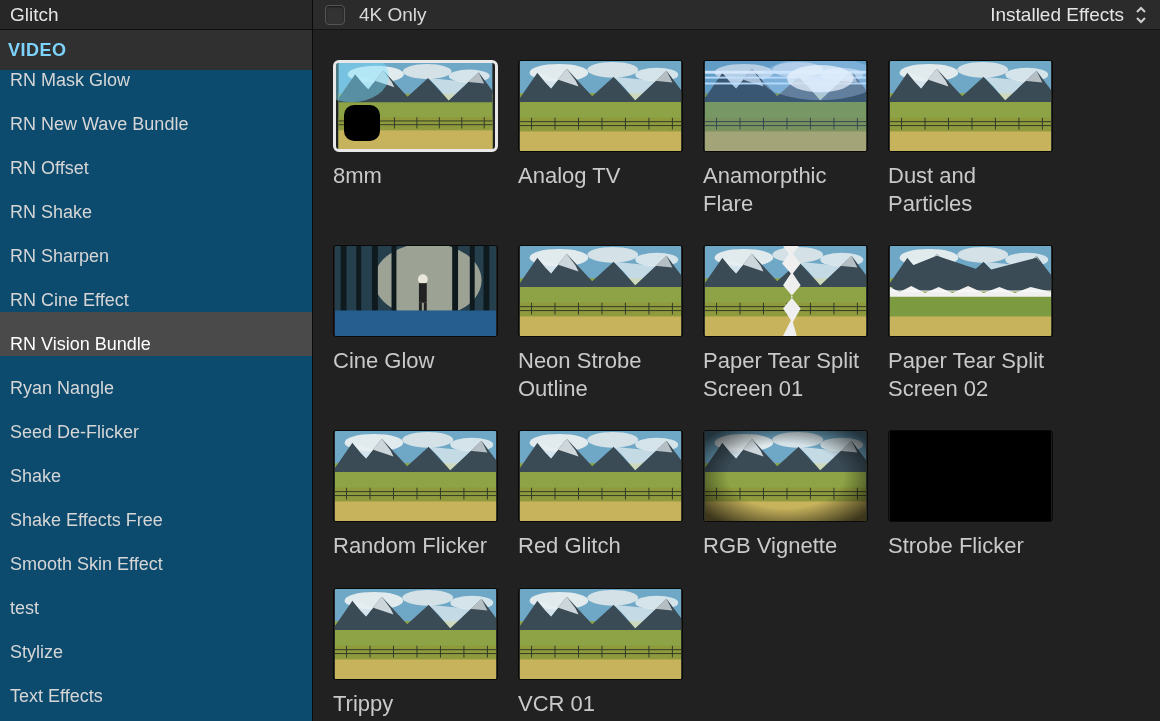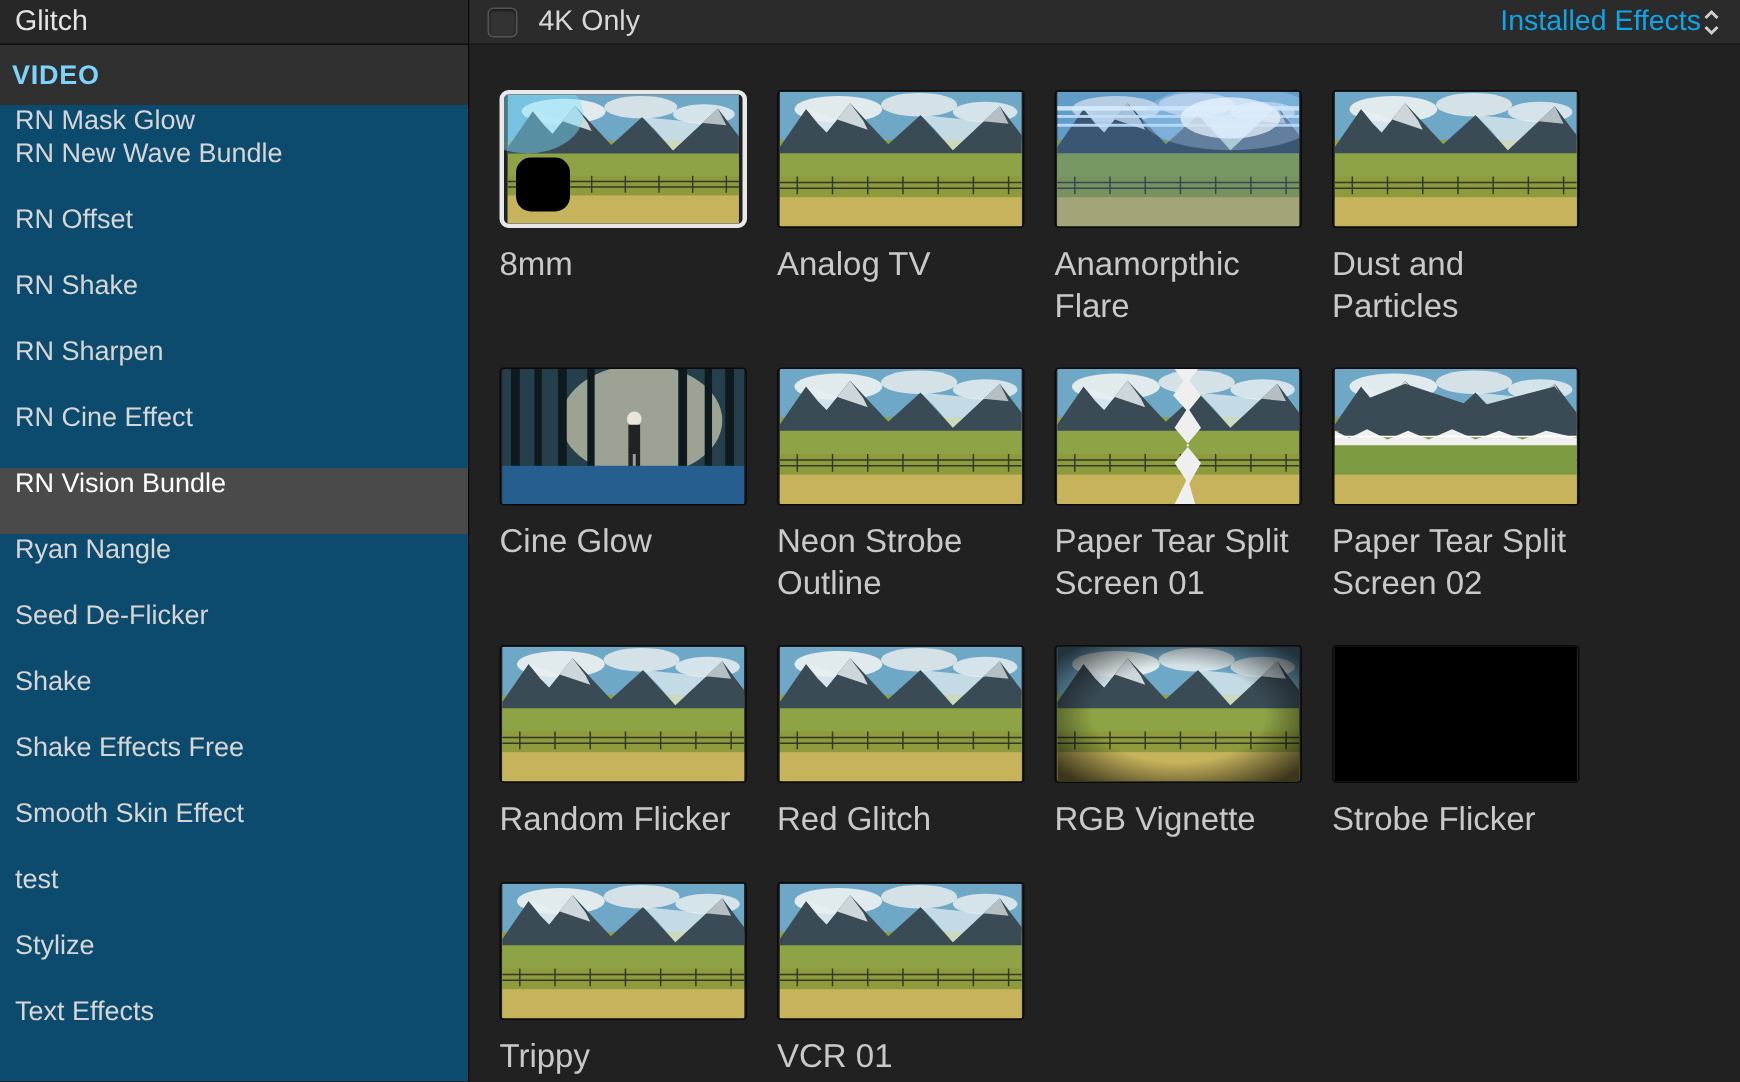--- a/index.html
+++ b/index.html
@@ -47,21 +47,21 @@
     background: #303030;
   }
   .category-list {
     flex: 1;
     overflow: hidden;
     background: #0c4a6e;
   }
   .category-item {
     height: 44px;
     display: flex;
-    align-items: flex-start;
+    align-items: flex-end;
     padding: 0 10px;
     color: #d6d6d6;
     font-size: 18px;
     cursor: default;
     border-bottom: 1px solid rgba(0,0,0,.0);
   }
   .category-item.partial {
     height: 22px;
     align-items: flex-start;
     padding-top: 0;
@@ -95,21 +95,22 @@
     box-shadow: inset 0 1px 2px rgba(0,0,0,.6);
   }
   .checkbox-label {
     color: #d8d8d8;
     font-size: 19px;
   }
   .spacer { flex: 1; }
   .dropdown {
     display: flex;
     align-items: center;
-    color: #0ea5e9;
+    gap: 10px;
+    color: #e5e5e5;
     font-size: 19px;
     text-align: right;
   }
   .updown-icon svg { display: block; }
   .grid {
     flex: 1;
     padding: 30px 20px 10px 20px;
     overflow: hidden;
   }
   .grid-inner {

